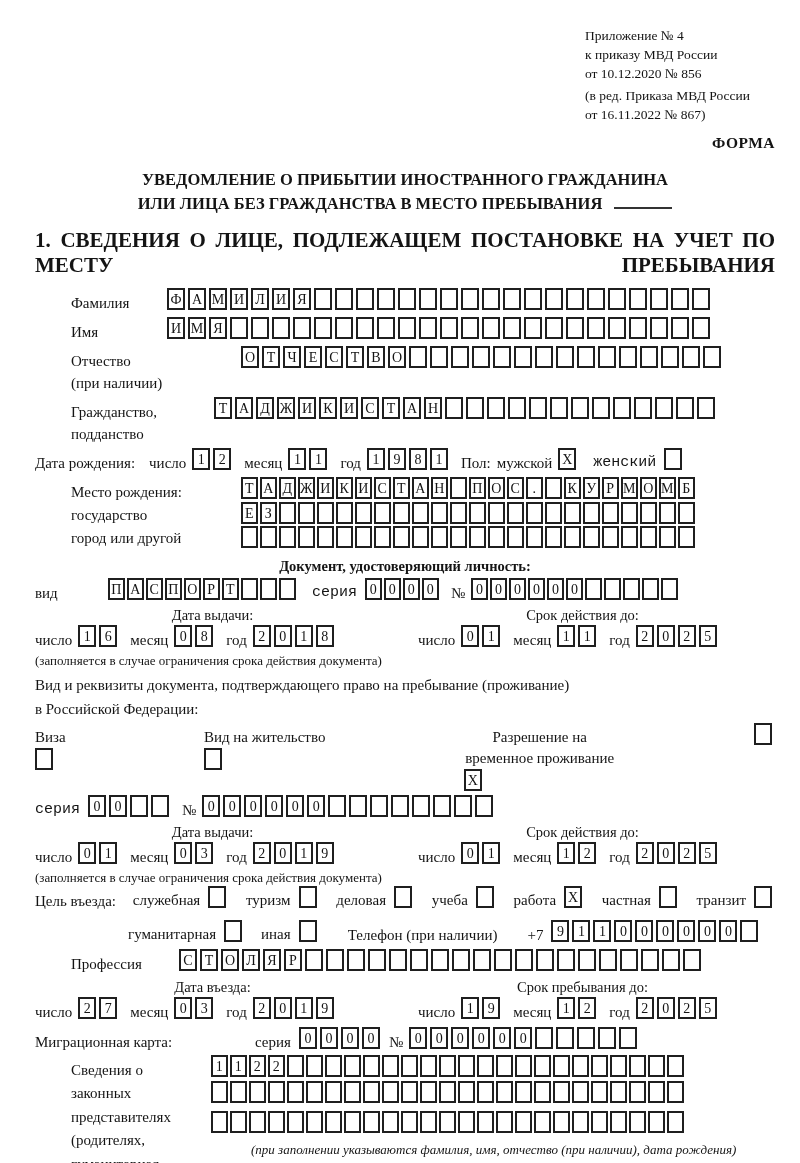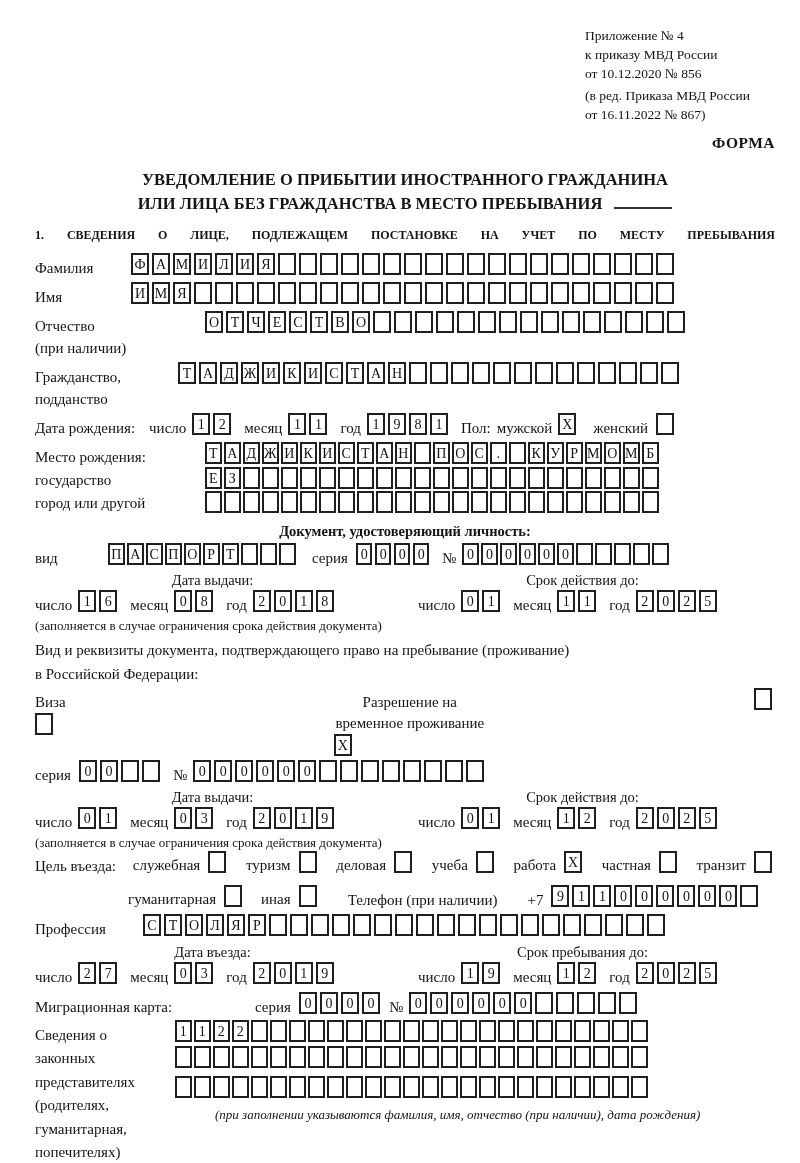--- a/index.html
+++ b/index.html
@@ -12,37 +12,37 @@
   .page { padding: 26px 25px 0 35px; }
 
   
   .appendix { margin-left: auto; width: 190px; font-size: 13.5px; line-height: 19px; }
   .appendix .gap { height: 3px; }
   .forma { text-align: right; font-weight: bold; font-size: 15.5px; margin-top: 10px; letter-spacing: .5px; }
 
   .title { text-align: center; font-weight: bold; font-size: 16.5px; line-height: 24px; margin-top: 16px; }
   .blank-line { display: inline-block; width: 58px; border-bottom: 2px solid #333; height: 14px; margin-left: 12px; }
 
-  .sec-heading { margin-top: 12px; font-weight: bold; font-size: 12px;
+  .sec-heading { margin-top: 12px; font-weight: bold; font-size: 21px;
     text-align: justify; text-align-last: justify; }
 
   .rows { margin-top: 10px; }
   .frow { display: flex; align-items: flex-start; margin-bottom: 3px; }
-  .flabel { flex: none; padding-top: 4px; line-height: 22px; }
+  .flabel { flex: none; padding-top: 4px; line-height: 22px; margin-left: 36px; }
 
   .cells { display: inline-flex; flex: none; }
   .cell { display: inline-block; width: 18px; height: 22px; border: 2px solid #1f1f1f;
     margin-right: 3px; text-align: center; font-size: 14px; line-height: 19px; flex: none; }
   .tight .cell { width: 16.5px; margin-right: 2.5px; }
   .cellrow { margin-bottom: 2.5px; }
 
   .inl { display: flex; align-items: flex-start; flex-wrap: nowrap; }
   .lbl { padding-top: 4px; line-height: 22px; flex: none; }
   .ml6 { margin-left: 6px; } .ml10 { margin-left: 10px; } .ml14 { margin-left: 14px; }
-  .mr6 { margin-right: 6px; } .mr8 { margin-right: 8px; }
+  .mr6 { margin-right: 6px; } .mr8 { margin-right: 8px; font-family: Liberation Mono, monospace; }
 
   .doc-heading { text-align: center; font-weight: bold; font-size: 14.5px; margin: 3px 0 3px 0; }
 
   .dateblock { margin-top: 2px; }
   .dategroups { display: flex; }
   .dg-left { width: 355px; flex: none; }
   .dg-right { flex: 1; }
   .dg-head { text-align: center; font-size: 14.5px; line-height: 19px; }
   .dg-cells { display: flex; align-items: flex-start; }
   .footnote { font-size: 13px; text-align: left; line-height: 17px; margin-top: 1px; }
@@ -428,20 +428,26 @@
     <div class="intro" style="margin-top:0">в Российской Федерации:</div>
 
     <div class="opt-row">
       <span class="opt">
         <span class="opt-label">Виза</span>
         <span class="cells">
             <span class="cell"></span>
           </span>
       </span>
       <span class="opt">
+        <span class="opt-label">Вид на жительство</span>
+        <span class="cells">
+            <span class="cell"></span>
+          </span>
+      </span>
+      <span class="opt">
         <span class="opt-label c2">Разрешение на временное проживание</span>
         <span class="cells">
             <span class="cell">X</span>
           </span>
       </span>
       <span class="opt">
         <span class="cells">
             <span class="cell"></span>
           </span>
       </span>

